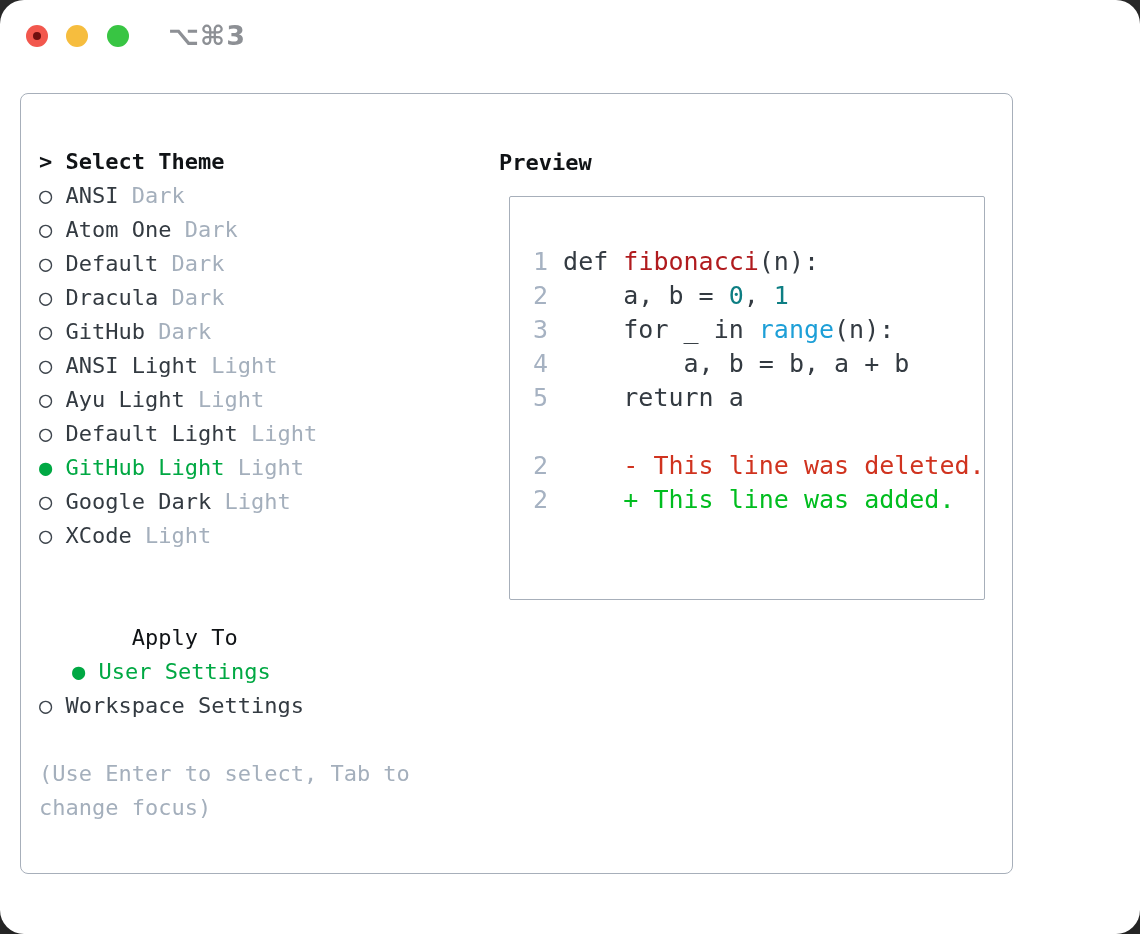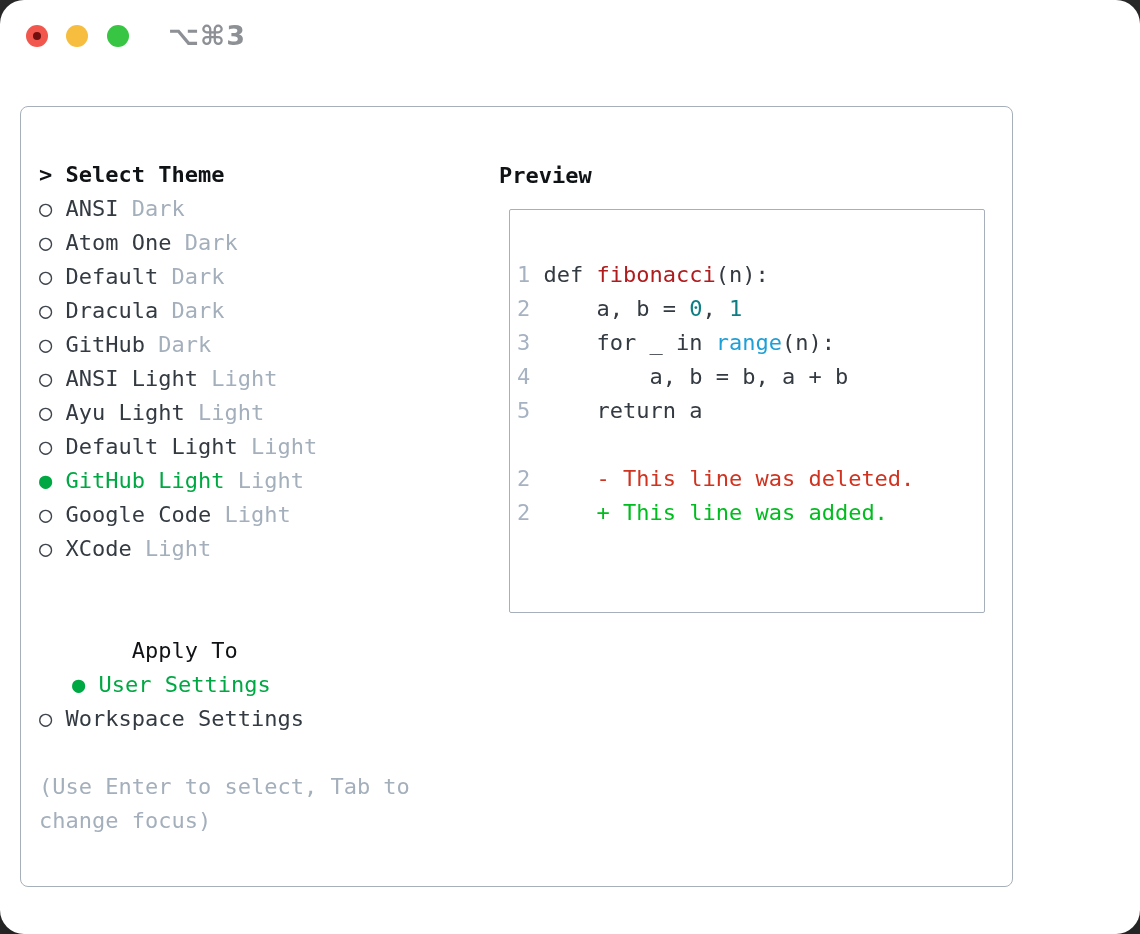--- a/index.html
+++ b/index.html
@@ -41,21 +41,21 @@
   }
   .tl-min{left:66px;background:var(--tl-yellow);}
   .tl-zoom{left:107px;background:var(--tl-green);}
   .win-title{
     position:absolute;left:168px;top:20px;font-size:27px;font-weight:bold;
     color:var(--title-gray);letter-spacing:1px;
     font-family:"DejaVu Sans","Liberation Sans",sans-serif;
   }
   
   .panel{
-    position:absolute;left:20px;top:106px;width:993px;height:781px;
+    position:absolute;left:20px;top:93px;width:993px;height:781px;
     border:1.5px solid var(--border);border-radius:8px;box-sizing:border-box;
     background:#fff;
   }
   .row{height:34px;line-height:34px;font-size:22px;white-space:pre;color:var(--text-dark);}
   .hdr{font-weight:bold;color:var(--text-black);}
   .marker{color:#3f464e;}
   .row.selected .marker,.row.selected .opt-name{color:var(--accent-green);}
   .opt-tag{color:var(--muted);}
   .theme-list{position:absolute;left:18px;top:51px;}
   .apply-list{position:absolute;left:18px;top:527px;text-align:center;}
@@ -67,21 +67,21 @@
   
   .preview-hdr{
     position:absolute;left:478px;top:52px;height:34px;line-height:34px;
     font-size:22px;font-weight:bold;color:var(--text-black);white-space:pre;
   }
   .preview-box{
     position:absolute;left:488px;top:102px;width:476px;height:404px;
     border:1.5px solid var(--border);border-radius:2px;box-sizing:border-box;
     padding:48px 0 0 7px;overflow:hidden;background:#fff;
   }
-  .code-line{height:34px;line-height:34px;font-size:22px;white-space:pre;}
+  .code-line{height:34px;line-height:34px;font-size:25px;white-space:pre;margin-left:16px;}
   .ln{color:var(--linenum);}
   .tok-code{color:var(--text-dark);}
   .tok-func{color:var(--func-red);}
   .tok-num{color:var(--num-teal);}
   .tok-builtin{color:var(--builtin-blue);}
   .tok-context{color:var(--context);}
   .tok-del{color:var(--deleted-red);}
   .tok-add{color:var(--added-green);}
 </style>
 </head>
@@ -103,21 +103,21 @@
       <div>
           <div class="row"><span class="marker">○</span><span> </span><span class="opt-name">ANSI</span><span> </span><span class="opt-tag">Dark</span></div>
           <div class="row"><span class="marker">○</span><span> </span><span class="opt-name">Atom One</span><span> </span><span class="opt-tag">Dark</span></div>
           <div class="row"><span class="marker">○</span><span> </span><span class="opt-name">Default</span><span> </span><span class="opt-tag">Dark</span></div>
           <div class="row"><span class="marker">○</span><span> </span><span class="opt-name">Dracula</span><span> </span><span class="opt-tag">Dark</span></div>
           <div class="row"><span class="marker">○</span><span> </span><span class="opt-name">GitHub</span><span> </span><span class="opt-tag">Dark</span></div>
           <div class="row"><span class="marker">○</span><span> </span><span class="opt-name">ANSI Light</span><span> </span><span class="opt-tag">Light</span></div>
           <div class="row"><span class="marker">○</span><span> </span><span class="opt-name">Ayu Light</span><span> </span><span class="opt-tag">Light</span></div>
           <div class="row"><span class="marker">○</span><span> </span><span class="opt-name">Default Light</span><span> </span><span class="opt-tag">Light</span></div>
           <div class="row selected"><span class="marker">●</span><span> </span><span class="opt-name">GitHub Light</span><span> </span><span class="opt-tag">Light</span></div>
-          <div class="row"><span class="marker">○</span><span> </span><span class="opt-name">Google Code</span><span> </span><span class="opt-tag">Light</span></div>
+          <div class="row"><span class="marker">○</span><span> </span><span class="opt-name">Google Dark</span><span> </span><span class="opt-tag">Light</span></div>
           <div class="row"><span class="marker">○</span><span> </span><span class="opt-name">XCode</span><span> </span><span class="opt-tag">Light</span></div>
         </div>
     </div>
 
     <div class="apply-list">
       <div class="row apply-hdr"><span>  </span><span>Apply To</span></div>
       <div>
           <div class="row selected"><span class="marker">●</span><span> </span><span class="opt-name">User Settings</span></div>
           <div class="row"><span class="marker">○</span><span> </span><span class="opt-name">Workspace Settings</span></div>
         </div>

